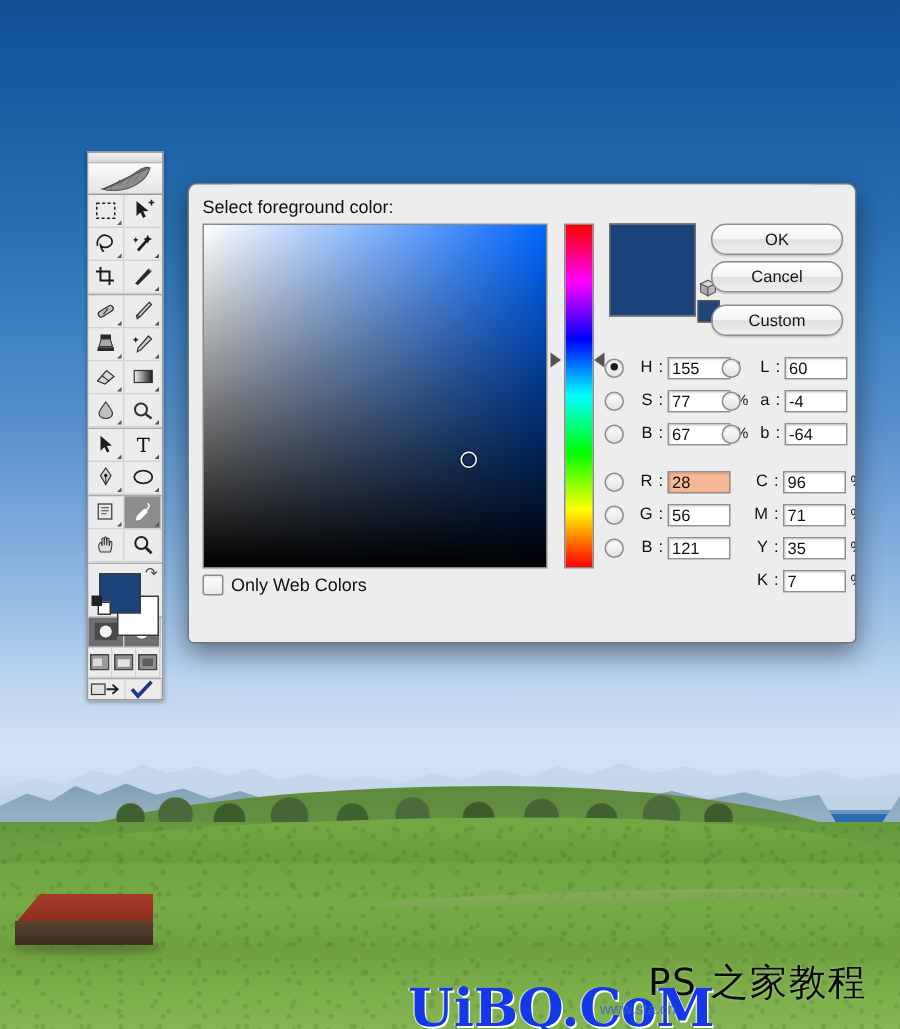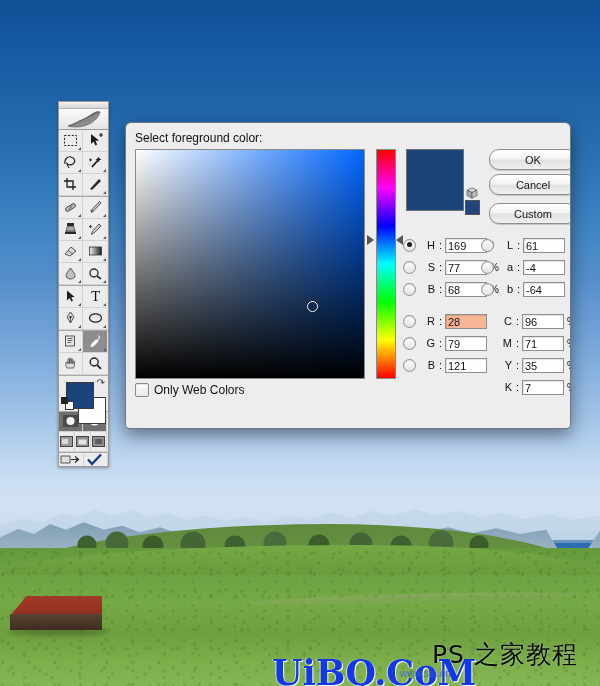--- a/index.html
+++ b/index.html
@@ -205,21 +205,20 @@
   }
   .cube{position:absolute;left:340px;top:62px;width:12px;height:12px;}
   .websafe{position:absolute;left:339px;top:77px;width:13px;height:13px;background:#21467c;border:1px solid #555;}
 
   .btn{
     position:absolute;width:86px;height:19px;border-radius:10px;
     border:1px solid #8e8e8e;
     background:linear-gradient(to bottom,#ffffff 0%,#f3f3f3 48%,#e0e0e0 52%,#f0f0f0 100%);
     font-size:11px;color:#161616;display:flex;align-items:center;justify-content:center;
     box-shadow:0 1px 1px rgba(0,0,0,.18);
-    margin-left:15px;
   }
   .btn.ok{left:348px;top:26px;}
   .btn.cancel{left:348px;top:51px;}
   .btn.custom{left:348px;top:80px;}
 
   .numcol{position:absolute;}
   .row{position:absolute;height:18px;display:flex;align-items:center;}
   .radio{
     width:11px;height:11px;border-radius:50%;border:1px solid #8d8d8d;
     background:linear-gradient(to bottom,#ffffff,#e2e2e2);margin-right:4px;position:relative;
@@ -527,65 +526,65 @@
 
       <div class="btn ok">OK</div>
       <div class="btn cancel">Cancel</div>
       <div class="btn custom">Custom</div>
 
       <div class="numcol" style="left:277px;top:113px;">
         <div class="row" style="left:0;top:0;">
           <span class="radio on"></span>
           <span class="rlbl">H</span>
             <span class="rlbl" style="width:4px;">:</span>
-          <span class="inp">169</span>
+          <span class="inp">155</span>
           <span class="unit">°</span>
         </div>
         <div class="row" style="left:0;top:22px;">
           <span class="radio"></span>
           <span class="rlbl">S</span>
             <span class="rlbl" style="width:4px;">:</span>
           <span class="inp">77</span>
           <span class="unit">%</span>
         </div>
         <div class="row" style="left:0;top:44px;">
           <span class="radio"></span>
           <span class="rlbl">B</span>
             <span class="rlbl" style="width:4px;">:</span>
-          <span class="inp">68</span>
+          <span class="inp">67</span>
           <span class="unit">%</span>
         </div>
 
         <div class="row" style="left:0;top:76px;">
           <span class="radio"></span>
           <span class="rlbl">R</span>
             <span class="rlbl" style="width:4px;">:</span>
           <span class="inp sel">28</span>
         </div>
         <div class="row" style="left:0;top:98px;">
           <span class="radio"></span>
           <span class="rlbl">G</span>
             <span class="rlbl" style="width:4px;">:</span>
-          <span class="inp">79</span>
+          <span class="inp">56</span>
         </div>
         <div class="row" style="left:0;top:120px;">
           <span class="radio"></span>
           <span class="rlbl">B</span>
             <span class="rlbl" style="width:4px;">:</span>
           <span class="inp">121</span>
         </div>
 
       </div>
 
       <div class="numcol" style="left:355px;top:113px;">
         <div class="row" style="left:0;top:0;">
           <span class="radio"></span>
           <span class="rlbl">L</span>
             <span class="rlbl" style="width:4px;">:</span>
-          <span class="inp">61</span>
+          <span class="inp">60</span>
         </div>
         <div class="row" style="left:0;top:22px;">
           <span class="radio"></span>
           <span class="rlbl">a</span>
             <span class="rlbl" style="width:4px;">:</span>
           <span class="inp">-4</span>
         </div>
         <div class="row" style="left:0;top:44px;">
           <span class="radio"></span>
           <span class="rlbl">b</span>

